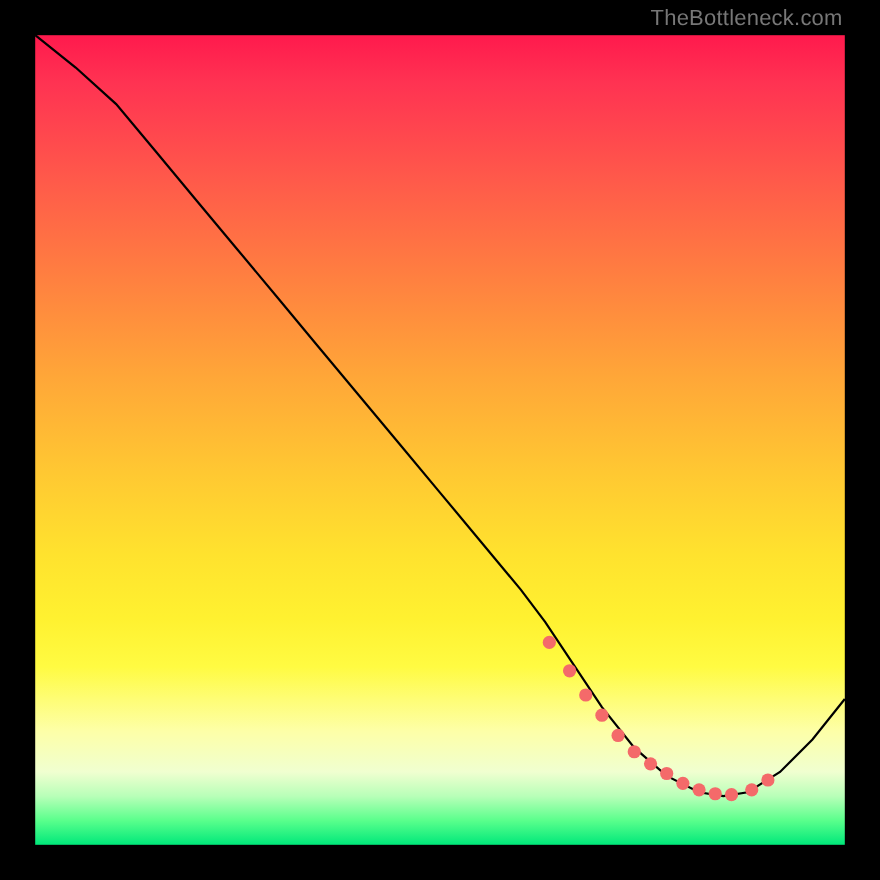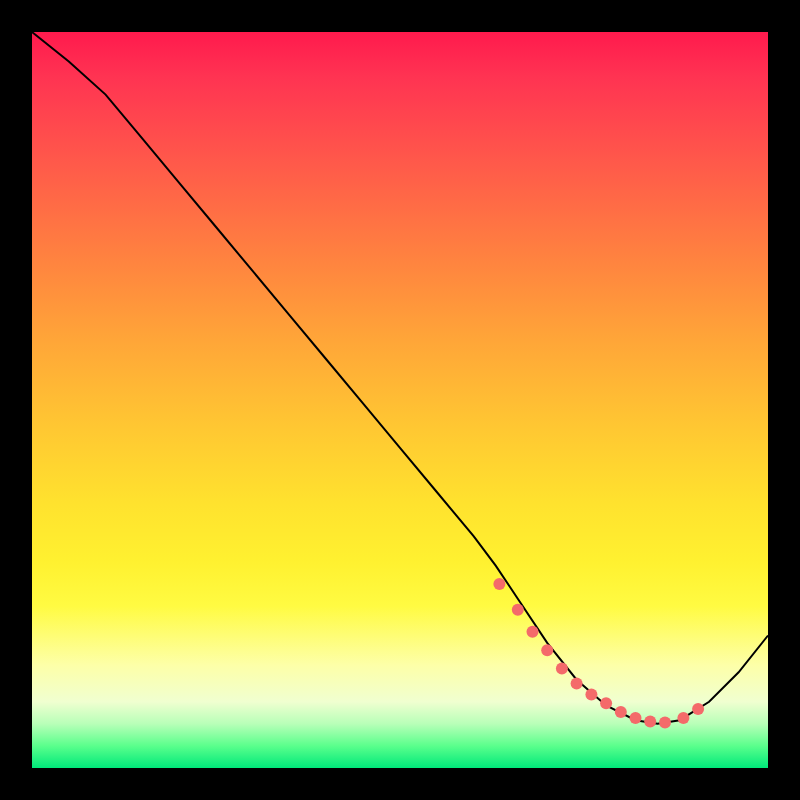--- a/index.html
+++ b/index.html
@@ -60,20 +60,21 @@
     height: 736px;
     overflow: visible;
   }
 </style>
 </head>
 <body>
 
 <div class="frame">
   <div class="plot-area"></div>
 
+  <div class="watermark">TheBottleneck.com</div>
 
   <svg class="curve" viewBox="0 0 736 736" preserveAspectRatio="none">
     <path id="main-curve" fill="none" stroke="#000000" stroke-width="2" d="M0.0 0.0 L36.8 29.4 L73.6 62.6 L110.4 106.7 L147.2 150.9 L184.0 195.0 L220.8 239.2 L257.6 283.4 L294.4 327.5 L331.2 371.7 L368.0 415.8 L404.8 460.0 L441.6 504.2 L463.7 533.6 L485.8 566.7 L515.2 610.9 L544.6 647.7 L574.1 673.4 L603.5 688.2 L625.6 691.8 L647.7 688.2 L677.1 669.8 L706.6 640.3 L736.0 603.5"></path>
     <g id="marker-group">
         <circle cx="467.4" cy="552.0" r="6" fill="#f46a6a"></circle>
         <circle cx="485.8" cy="577.8" r="6" fill="#f46a6a"></circle>
         <circle cx="500.5" cy="599.8" r="6" fill="#f46a6a"></circle>
         <circle cx="515.2" cy="618.2" r="6" fill="#f46a6a"></circle>
         <circle cx="529.9" cy="636.6" r="6" fill="#f46a6a"></circle>
         <circle cx="544.6" cy="651.4" r="6" fill="#f46a6a"></circle>

